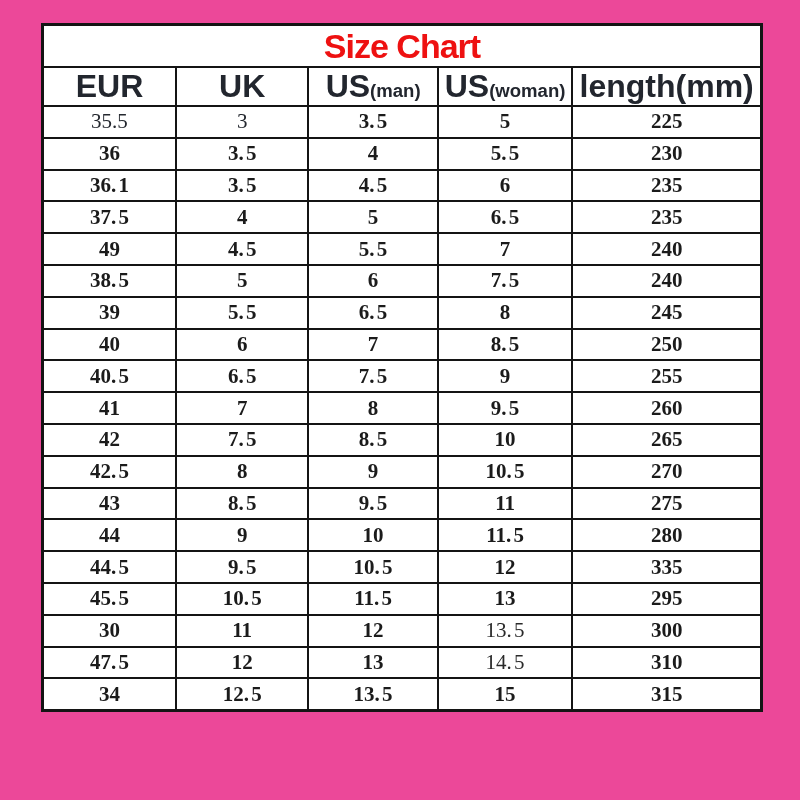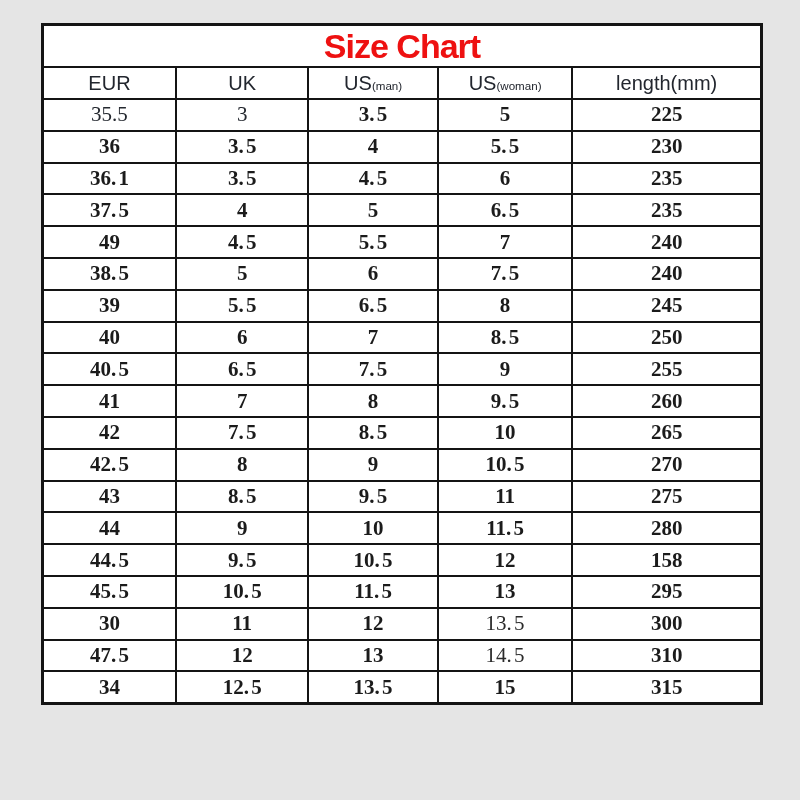--- a/index.html
+++ b/index.html
@@ -1,20 +1,20 @@
 <!DOCTYPE html>
 <html><head>
 <meta charset="utf-8">
 <style>
   html, body { margin: 0; padding: 0; }
   .canvas {
     position: relative;
     width: 800px;
     height: 800px;
-    background: #e5e5e5;
+    background: #ec4899;
     overflow: hidden;
     font-family: "Liberation Sans", sans-serif;
   }
   table.size-chart {
     position: absolute;
     left: 41px;
     top: 23px;
     width: 722px;
     border-collapse: collapse;
     table-layout: fixed;
@@ -35,22 +35,22 @@
     font-family: "Liberation Sans", sans-serif;
     font-weight: 700;
     font-size: 34px;
     letter-spacing: -1px;
     color: #ee1111;
   }
   
   tr.header-row th {
     height: 30px;
     font-family: "Liberation Sans", sans-serif;
-    font-weight: 400;
-    font-size: 20px;
+    font-weight: 700;
+    font-size: 32px;
     color: #22262e;
     letter-spacing: 0px;
   }
   tr.header-row th .sub {
     font-size: 0.58em;
     letter-spacing: 0;
   }
   
   tr.data td {
     height: 29.8px;
@@ -195,21 +195,21 @@
           <td>9</td>
           <td>10</td>
           <td>11. 5</td>
           <td>280</td>
         </tr>
         <tr class="data">
           <td>44. 5</td>
           <td>9. 5</td>
           <td>10. 5</td>
           <td>12</td>
-          <td>158</td>
+          <td>335</td>
         </tr>
         <tr class="data">
           <td>45. 5</td>
           <td>10. 5</td>
           <td>11. 5</td>
           <td>13</td>
           <td>295</td>
         </tr>
         <tr class="data">
           <td>30</td>

